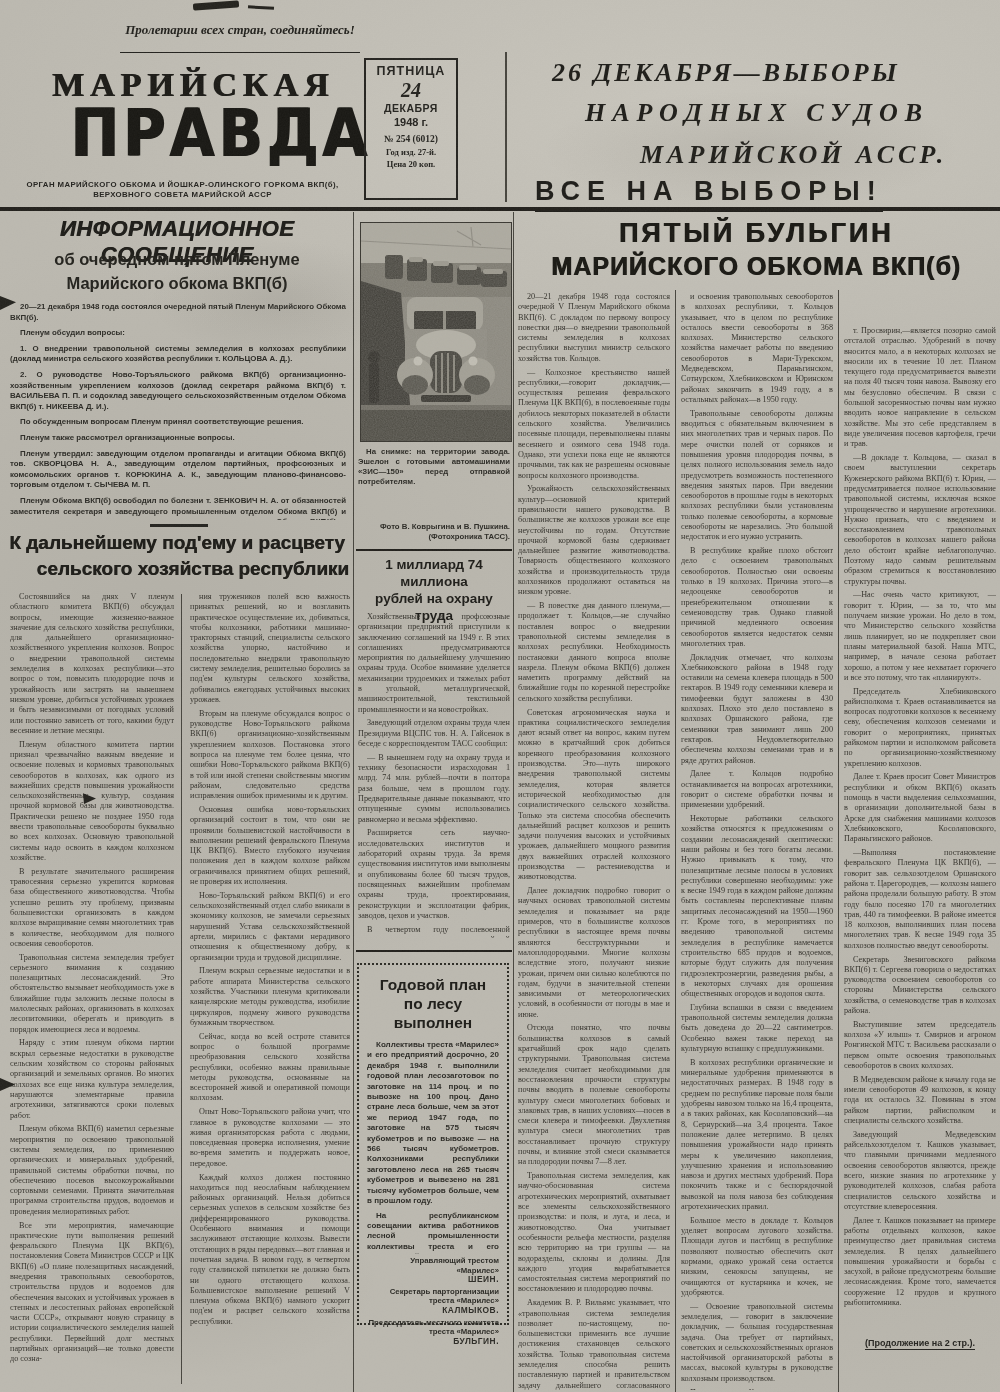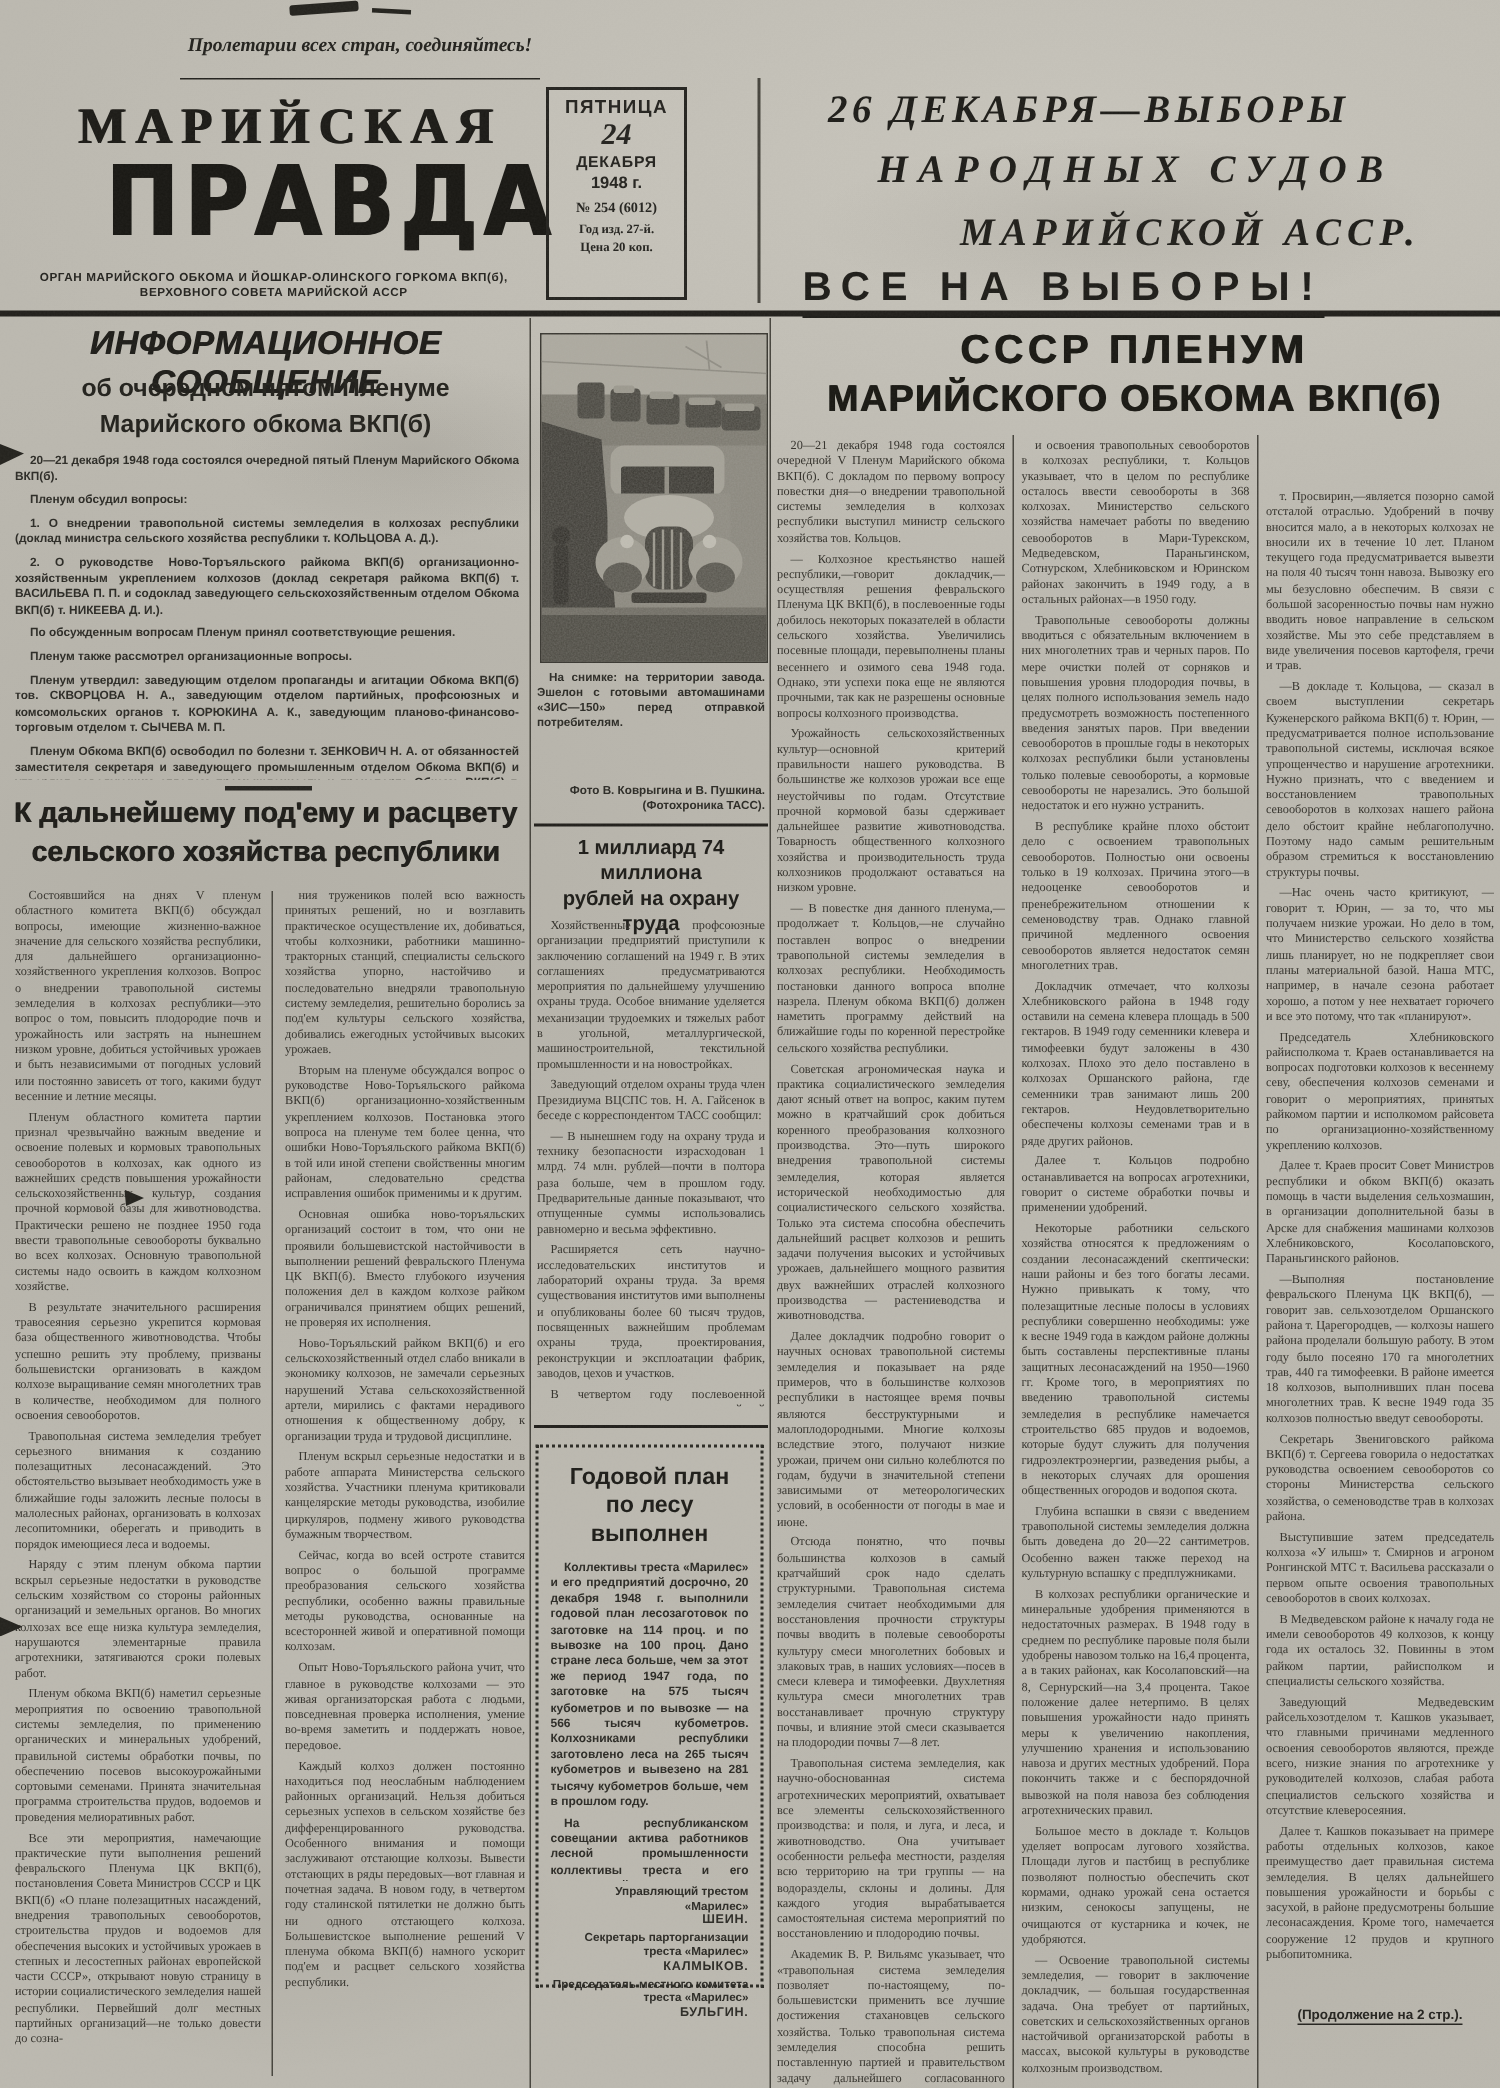--- a/index.html
+++ b/index.html
@@ -65,21 +65,21 @@
   .info-s2{position:absolute;left:5px;top:274px;width:344px;text-align:center;
     font:700 16.5px "Liberation Sans",sans-serif;color:#22211c;}
   .info-body{position:absolute;left:10px;top:302px;width:336px;height:218px;overflow:hidden;
     font:700 7.9px "Liberation Sans",sans-serif;line-height:10.6px;text-align:justify;color:#2c2b26;}
   .info-body .para{margin:0 0 5px;text-indent:10px;}
   .mini-div{position:absolute;left:150px;top:524px;width:58px;height:2.5px;background:#24231f;}
 
   
   .ed-h1{position:absolute;left:5px;top:532px;width:344px;text-align:center;
     font:700 19px "Liberation Sans",sans-serif;color:#1d1c18;text-shadow:.5px 0 0 #1d1c18;}
-  .ed-h2{position:absolute;left:5px;top:558px;width:344px;text-align:center;
+  .ed-h2{position:absolute;left:5px;top:558px;width:344px;text-align:right;
     font:700 19px "Liberation Sans",sans-serif;color:#1d1c18;text-shadow:.5px 0 0 #1d1c18;}
   .bodycol{position:absolute;overflow:hidden;font:8.2px "Liberation Serif",serif;
     line-height:10.3px;text-align:justify;color:#34322c;}
   .bodycol .para{margin:0 0 3.5px;text-indent:9px;}
   .ed-c1{left:10px;top:592px;width:164px;height:796px;}
   .ed-c2{left:190px;top:592px;width:160px;height:796px;}
   .ed-gutter{left:181px;top:594px;height:790px;}
 
   
   .photo{position:absolute;left:360px;top:222px;width:150px;height:218px;border:1px solid #3a3832;background:#8a877d;}
@@ -279,21 +279,21 @@
     <div class="sig">
       <div>Секретарь парторганизации треста «Марилес»</div>
       <div class="nm">КАЛМЫКОВ.</div>
     </div>
     <div class="sig">
       <div>Председатель местного комитета треста «Марилес»</div>
       <div class="nm">БУЛЬГИН.</div>
     </div>
   </div>
 
-  <div class="pl-h1">СССР ПЛЕНУМ</div>
+  <div class="pl-h1">ПЯТЫЙ БУЛЬГИН</div>
   <div class="pl-h2">МАРИЙСКОГО ОБКОМА ВКП(б)</div>
   <div class="bodycol pl-c1">
       <p class="para">20—21 декабря 1948 года состоялся очередной V Пленум Марийского обкома ВКП(б). С докладом по первому вопросу повестки дня—о внедрении травопольной системы земледелия в колхозах республики выступил министр сельского хозяйства тов. Кольцов.</p>
       <p class="para">— Колхозное крестьянство нашей республики,—говорит докладчик,— осуществляя решения февральского Пленума ЦК ВКП(б), в послевоенные годы добилось некоторых показателей в области сельского хозяйства. Увеличились посевные площади, перевыполнены планы весеннего и озимого сева 1948 года. Однако, эти успехи пока еще не являются прочными, так как не разрешены основные вопросы колхозного производства.</p>
       <p class="para">Урожайность сельскохозяйственных культур—основной критерий правильности нашего руководства. В большинстве же колхозов урожаи все еще неустойчивы по годам. Отсутствие прочной кормовой базы сдерживает дальнейшее развитие животноводства. Товарность общественного колхозного хозяйства и производительность труда колхозников продолжают оставаться на низком уровне.</p>
       <p class="para">— В повестке дня данного пленума,— продолжает т. Кольцов,—не случайно поставлен вопрос о внедрении травопольной системы земледелия в колхозах республики. Необходимость постановки данного вопроса вполне назрела. Пленум обкома ВКП(б) должен наметить программу действий на ближайшие годы по коренной перестройке сельского хозяйства республики.</p>
       <p class="para">Советская агрономическая наука и практика социалистического земледелия дают ясный ответ на вопрос, каким путем можно в кратчайший срок добиться коренного преобразования колхозного производства. Это—путь широкого внедрения травопольной системы земледелия, которая является исторической необходимостью для социалистического сельского хозяйства. Только эта система способна обеспечить дальнейший расцвет колхозов и решить задачи получения высоких и устойчивых урожаев, дальнейшего мощного развития двух важнейших отраслей колхозного производства — растениеводства и животноводства.</p>
       <p class="para">Далее докладчик подробно говорит о научных основах травопольной системы земледелия и показывает на ряде примеров, что в большинстве колхозов республики в настоящее время почвы являются бесструктурными и малоплодородными. Многие колхозы вследствие этого, получают низкие урожаи, причем они сильно колеблются по годам, будучи в значительной степени зависимыми от метеорологических условий, в особенности от погоды в мае и июне.</p>
       <p class="para">Отсюда понятно, что почвы большинства колхозов в самый кратчайший срок надо сделать структурными. Травопольная система земледелия считает необходимыми для восстановления прочности структуры почвы вводить в полевые севообороты культуру смеси многолетних бобовых и злаковых трав, в наших условиях—посев в смеси клевера и тимофеевки. Двухлетняя культура смеси многолетних трав восстанавливает прочную структуру почвы, и влияние этой смеси сказывается на плодородии почвы 7—8 лет.</p>
       <p class="para">Травопольная система земледелия, как научно-обоснованная система агротехнических мероприятий, охватывает все элементы сельскохозяйственного производства: и поля, и луга, и леса, и животноводство. Она учитывает особенности рельефа местности, разделяя всю территорию на три группы — на водоразделы, склоны и долины. Для каждого угодия вырабатывается самостоятельная система мероприятий по восстановлению и плодородию почвы.</p>

